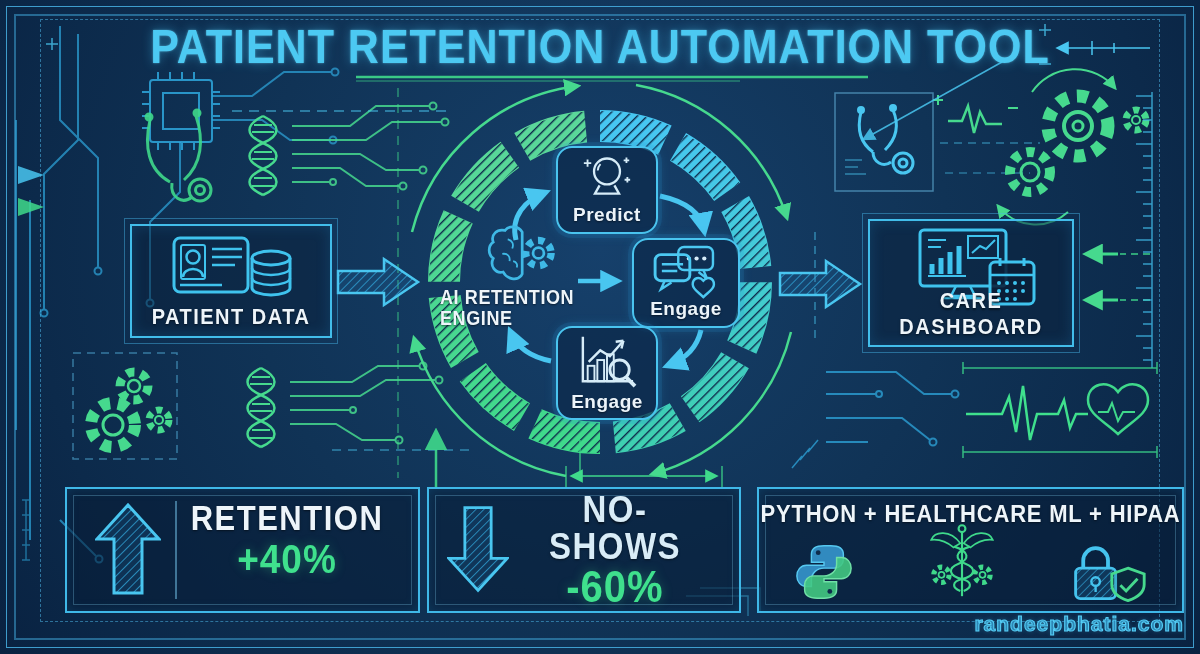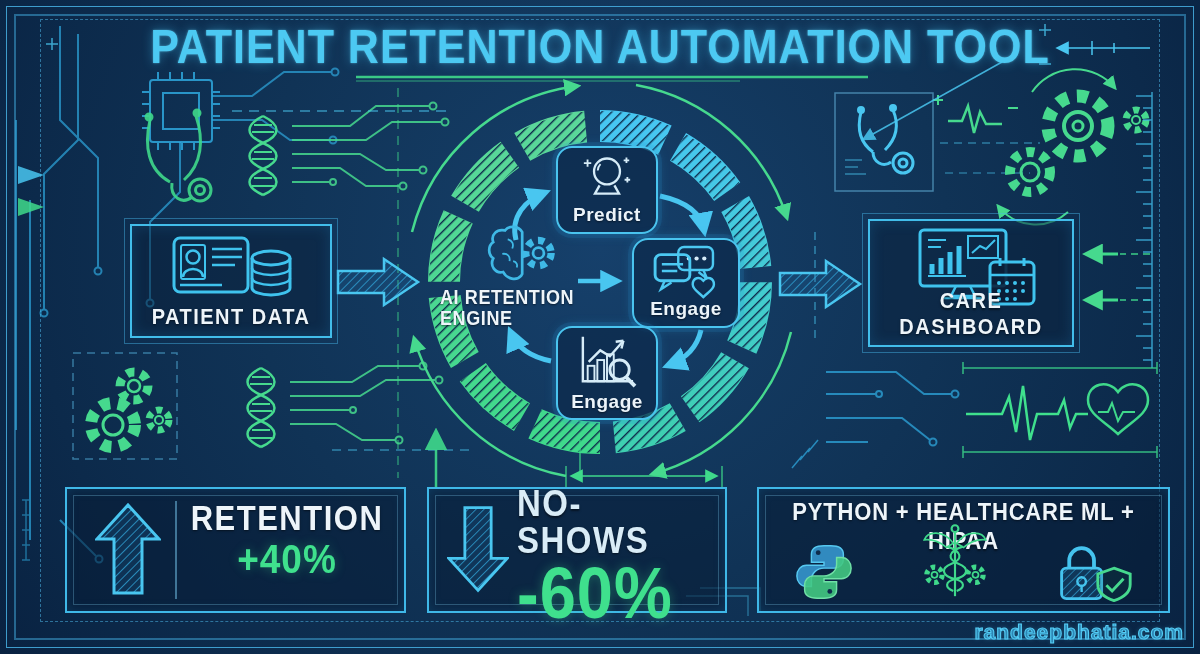--- a/index.html
+++ b/index.html
@@ -32,31 +32,32 @@
     box-shadow:0 0 0 4px rgba(40,150,210,.14), 0 0 12px rgba(40,160,220,.3);
   }
   .node-label{position:absolute;left:0;bottom:6px;width:100%;text-align:center;
     font-size:19px;font-weight:800;color:#ecf4fa;letter-spacing:.5px;text-shadow:0 1px 2px rgba(0,0,0,.5);}
   .engine-label{position:absolute;left:440px;top:287px;width:165px;text-align:left;
     font-size:18px;font-weight:800;color:#eef5fa;letter-spacing:.6px;line-height:21px;
     text-shadow:0 1px 2px rgba(0,0,0,.55);}
   .stat-box{
     position:absolute;border:2px solid #3fb8e8;background:rgba(8,27,52,.55);
     box-shadow:0 0 12px rgba(30,130,190,.22) inset;
+    padding-left:14px;
   }
   .stat-box::before{content:"";position:absolute;inset:6px;border:1.5px solid rgba(130,205,240,.3);pointer-events:none;}
   .stat-label{font-weight:800;color:#eef5fa;letter-spacing:1.5px;line-height:1;text-shadow:0 1px 2px rgba(0,0,0,.5);}
   .stat-value{font-weight:800;color:#3fe08d;letter-spacing:1px;line-height:1;text-shadow:0 0 10px rgba(60,220,140,.35);}
   .divider{position:absolute;width:1.5px;background:rgba(120,200,240,.5);}
   .tech-label{position:absolute;left:0;top:12px;width:100%;text-align:center;
     font-size:22px;font-weight:800;color:#eef5fa;letter-spacing:.8px;text-shadow:0 1px 2px rgba(0,0,0,.5);}
   .tech-icons{position:absolute;left:0;bottom:8px;width:100%;display:flex;justify-content:space-between;
     align-items:flex-end;padding:0 34px;box-sizing:border-box;}
   .watermark{
-    position:absolute;right:16px;bottom:10px;font-size:21px;font-weight:800;letter-spacing:1px;
+    position:absolute;right:16px;bottom:18px;font-size:21px;font-weight:800;letter-spacing:1px;
     color:#2d87b5;-webkit-text-stroke:1.1px #54cdf5;text-shadow:0 0 5px rgba(80,200,245,.35);
     text-decoration:none;cursor:pointer;
   }
 </style>
 </head>
 <body>
 
 <div class="stage">
 
   <svg class="deco" width="1200" height="654" viewBox="0 0 1200 654">
@@ -442,23 +443,23 @@
   <div class="stat-box" style="left:427px;top:487px;width:296px;height:122px;">
     <svg class="abs" style="left:18px;top:16px;" width="62" height="88" viewBox="0 0 66 92">
       <defs>
         <pattern id="hatchDown" width="6" height="6" patternUnits="userSpaceOnUse" patternTransform="rotate(45)">
           <rect width="6" height="6" fill="rgba(40,130,190,0.18)"></rect>
           <line x1="0" y1="0" x2="0" y2="6" stroke="#2f9fd2" stroke-width="1.6"></line>
         </pattern>
       </defs>
       <polygon points="33,90 2,56 19,56 19,2 47,2 47,56 64,56" fill="url(#hatchDown)" stroke="#49c6f0" stroke-width="3"></polygon>
     </svg>
-    <div class="abs" style="left:88px;top:0;width:196px;">
+    <div class="abs" style="left:88px;top:6px;width:196px;text-align:center;">
       <div class="stat-label" style="font-size:33px;color:#d9ecf7;"><span class="cond">NO-SHOWS</span></div>
-      <div class="stat-value" style="font-size:65px;margin-top:5px;"><span class="cond">-60%</span></div>
+      <div class="stat-value" style="font-size:40px;margin-top:5px;"><span class="cond">-60%</span></div>
     </div>
   </div>
 
   <div class="stat-box" style="left:757px;top:487px;width:409px;height:122px;">
     <div class="tech-label"><span class="cond">PYTHON + HEALTHCARE ML + HIPAA</span></div>
     <div class="tech-icons">
       <svg width="62" height="62" viewBox="0 0 64 64">
         <path d="M32,5 c-8,0 -13,3 -13,9 v8 h13 v3 H14 c-6,0 -10,5 -10,11 s4,11 10,11 h5 v-7 c0,-7 6,-12 13,-12 h11 c5,0 9,-4 9,-9 v-5 c0,-6 -5,-9 -13,-9 z" fill="rgba(53,150,205,.9)" stroke="#56c8f0" stroke-width="1.5"></path>
         <circle cx="26" cy="12" r="2.5" fill="#0e2b4c"></circle>
         <g transform="rotate(180 32 32)">

